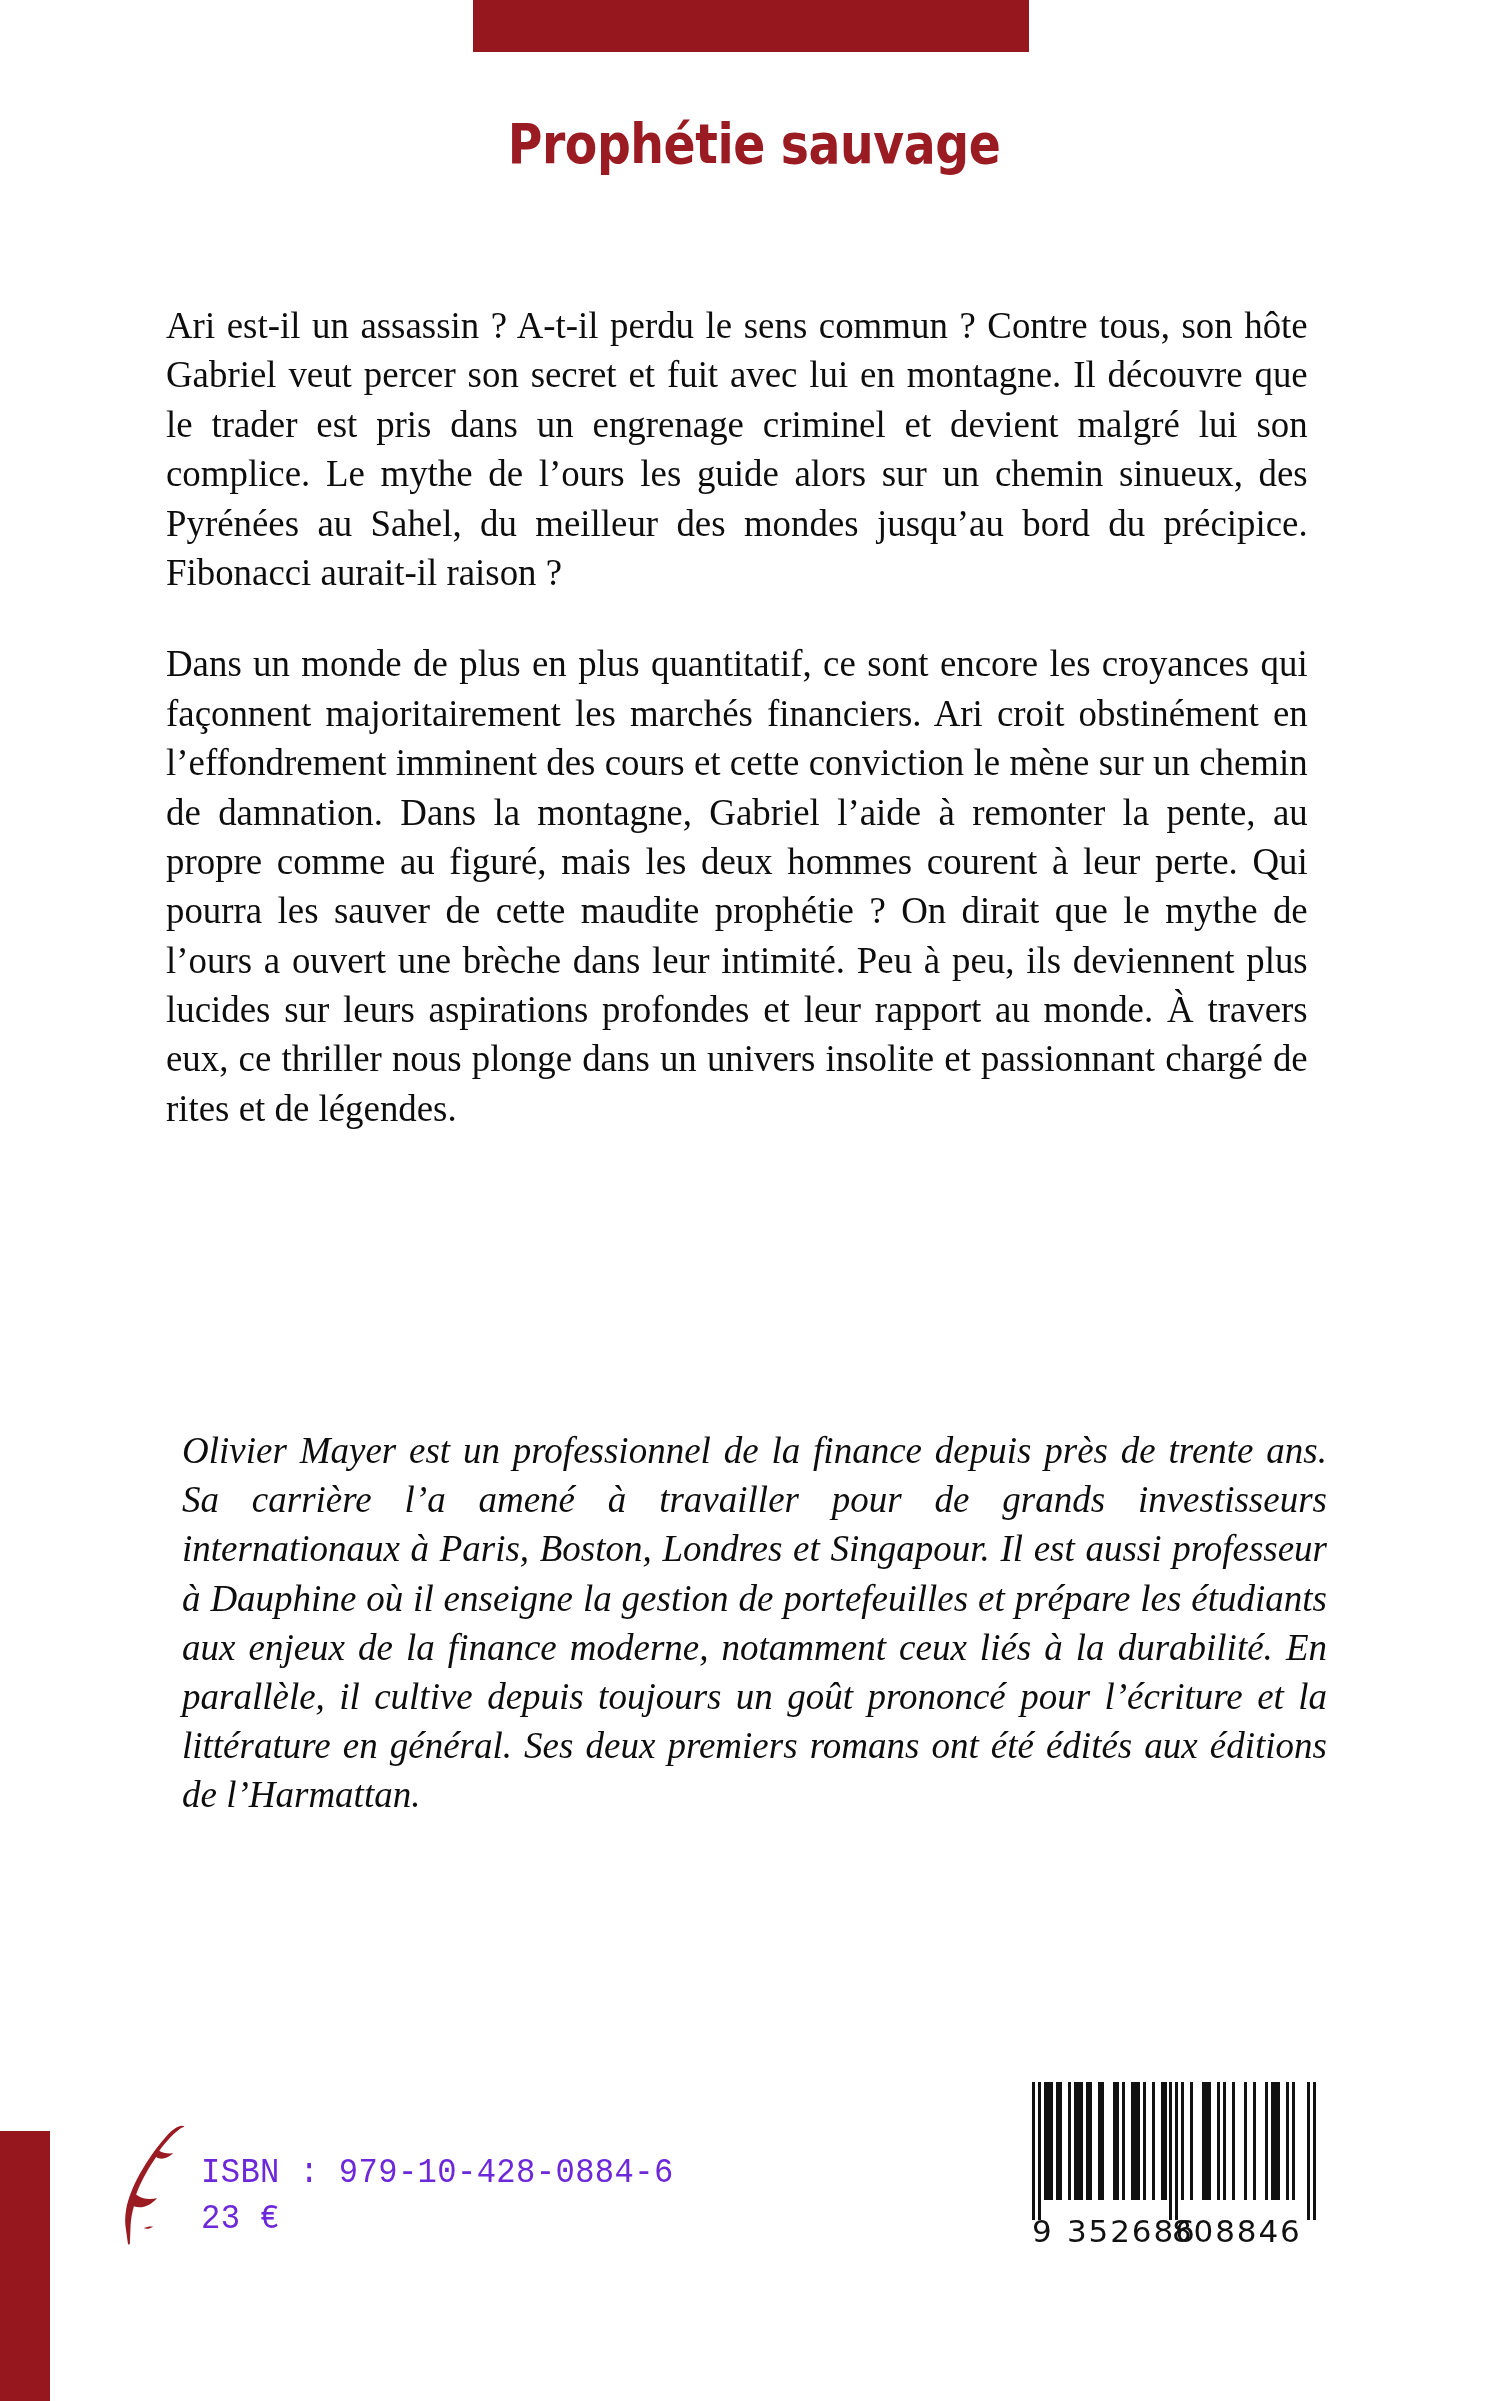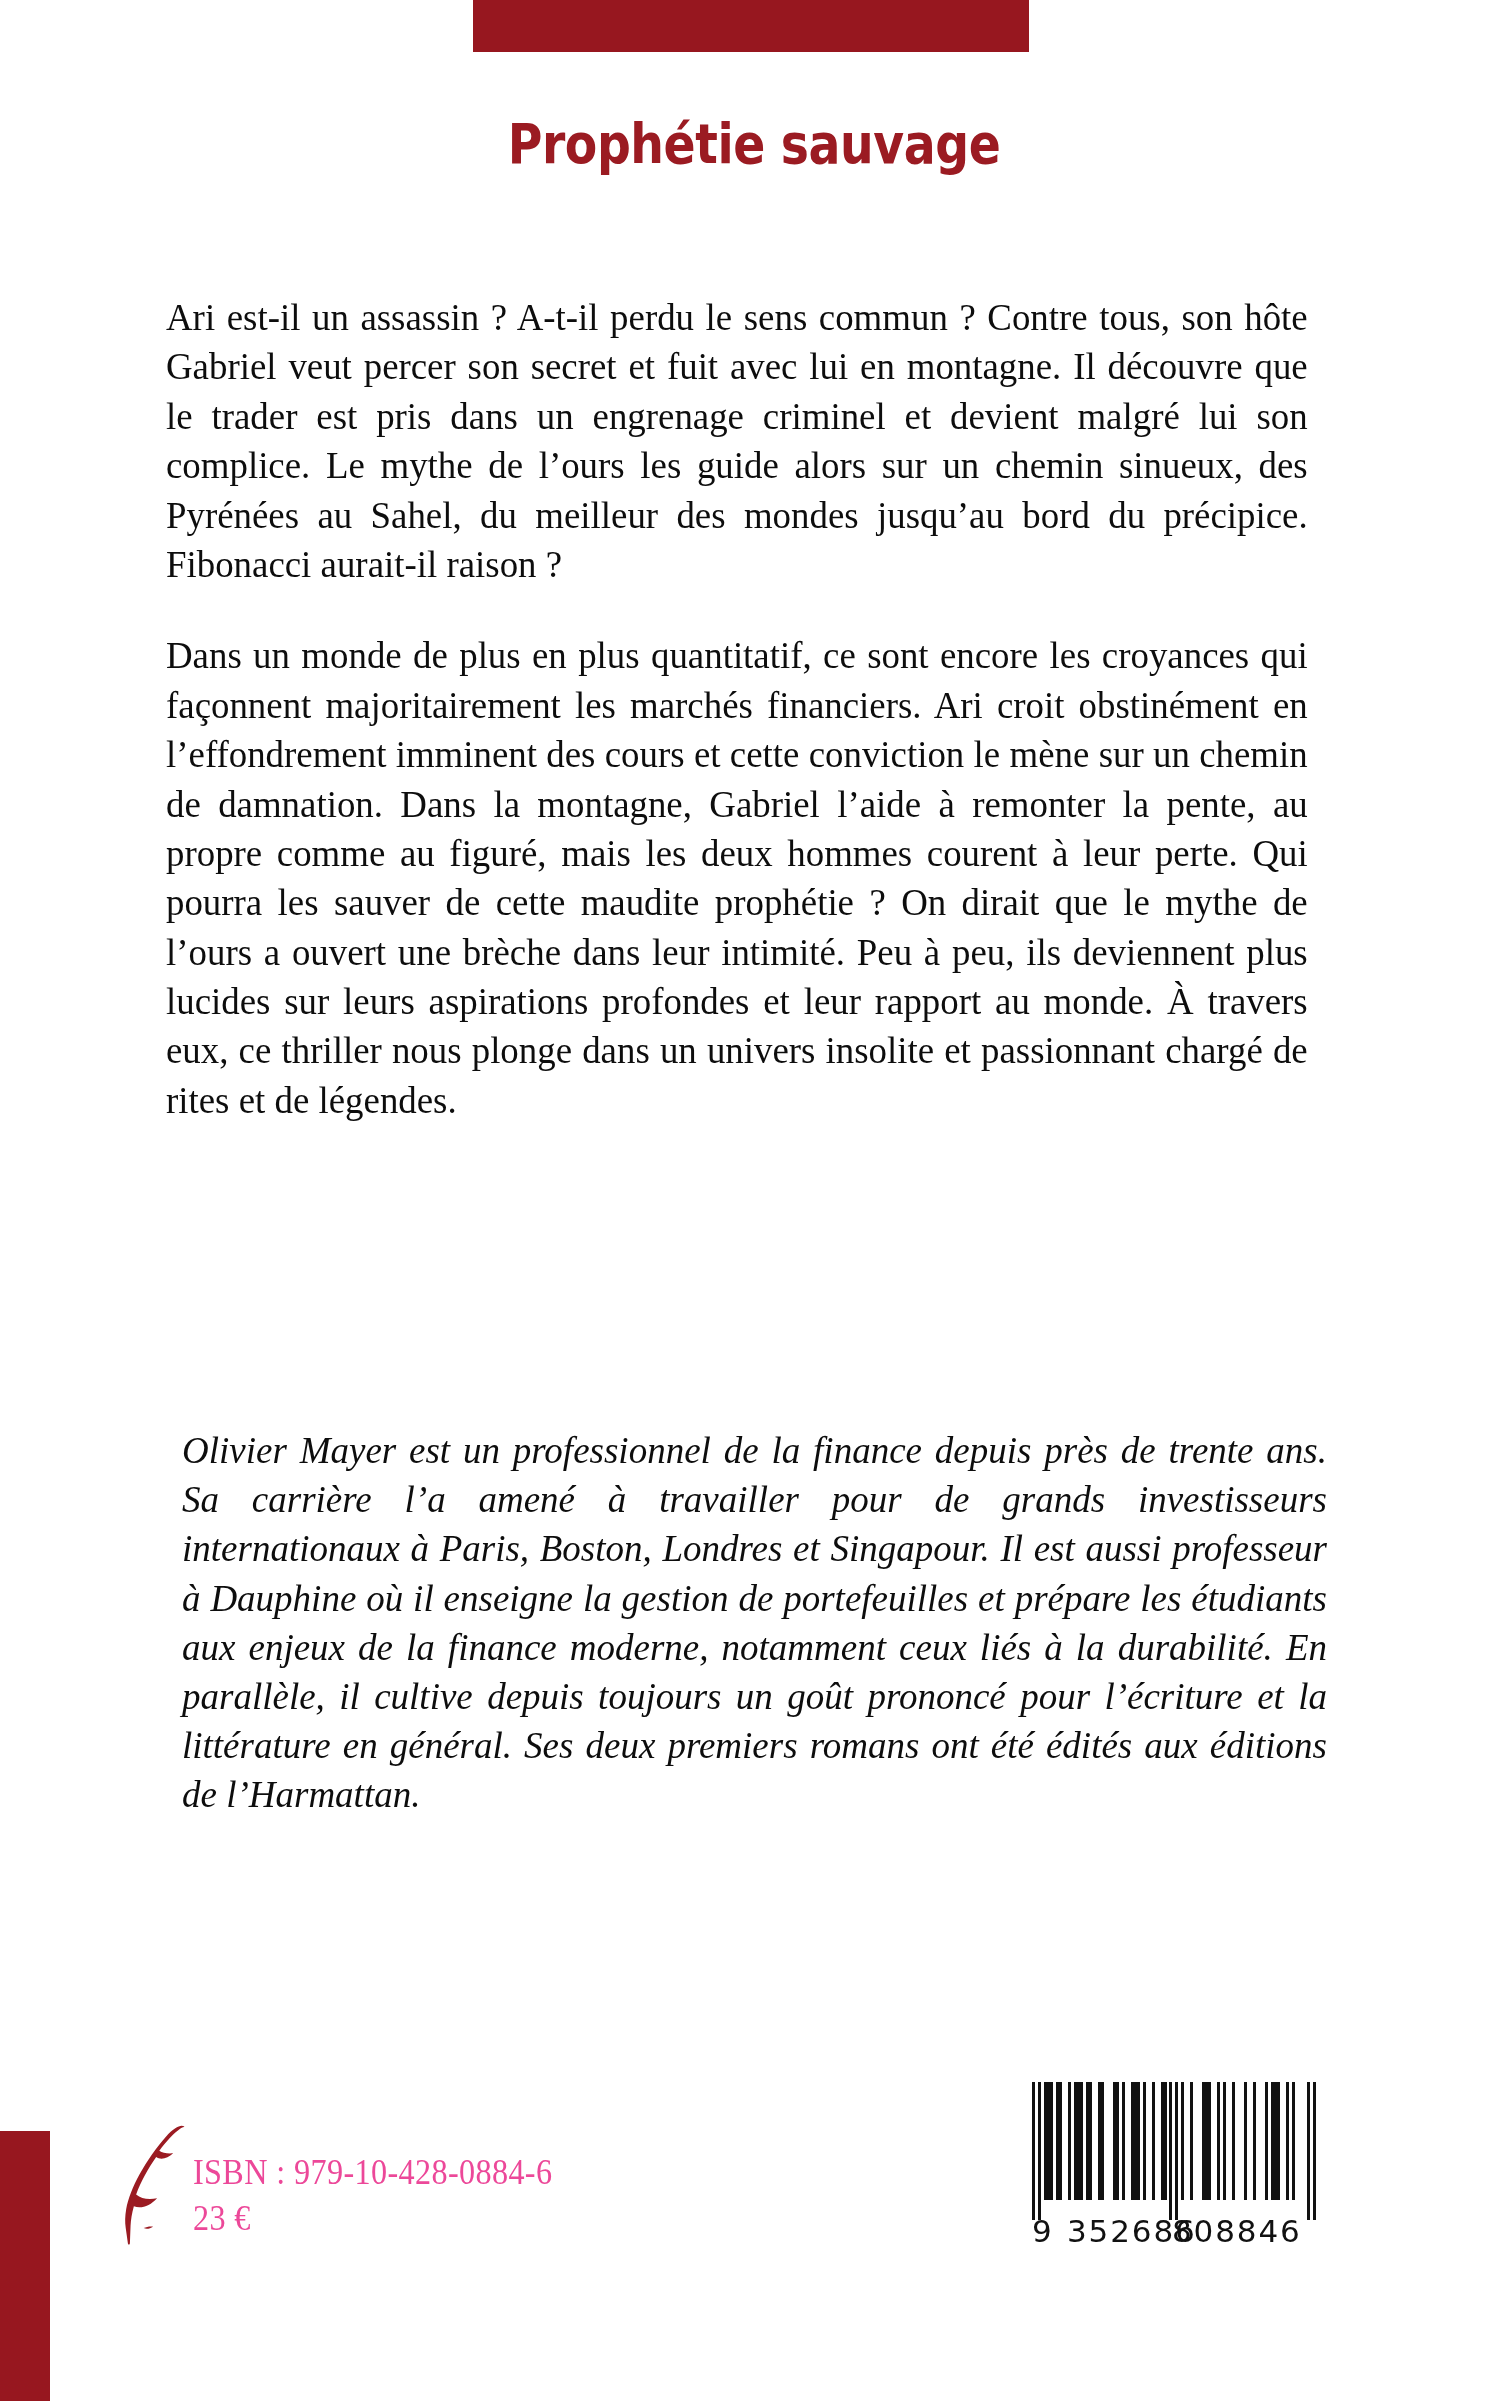--- a/index.html
+++ b/index.html
@@ -41,21 +41,21 @@
     transform: scaleX(0.86);
     transform-origin: center top;
     line-height: 1.0;
     white-space: nowrap;
   }
 
   
   .body-col {
     position: absolute;
     left: 166px;
-    top: 293px;
+    top: 301px;
     width: 1177px;
   }
 
   p.blurb {
     margin: 0 0 42px 0;
     font-family: "Liberation Serif", serif;
     font-size: 38px;
     line-height: 1.30;
     text-align: justify;
     text-justify: inter-word;
@@ -98,24 +98,24 @@
     left: 121px;
     top: 2122px;
     width: 70px;
     height: 125px;
   }
   .logo svg { display: block; width: 100%; height: 100%; }
 
   
   .isbn-block {
     position: absolute;
-    left: 193px;
+    left: 201px;
     top: 2150px;
-    font-family: Liberation Serif, serif;
-    color: #ec4899;
+    font-family: Liberation Mono, monospace;
+    color: #6d28d9;
   }
   .isbn-line {
     font-size: 35px;
     line-height: 1.32;
     letter-spacing: 0.4px;
     white-space: nowrap;
     transform: scaleX(0.92);
     transform-origin: left center;
   }
 

